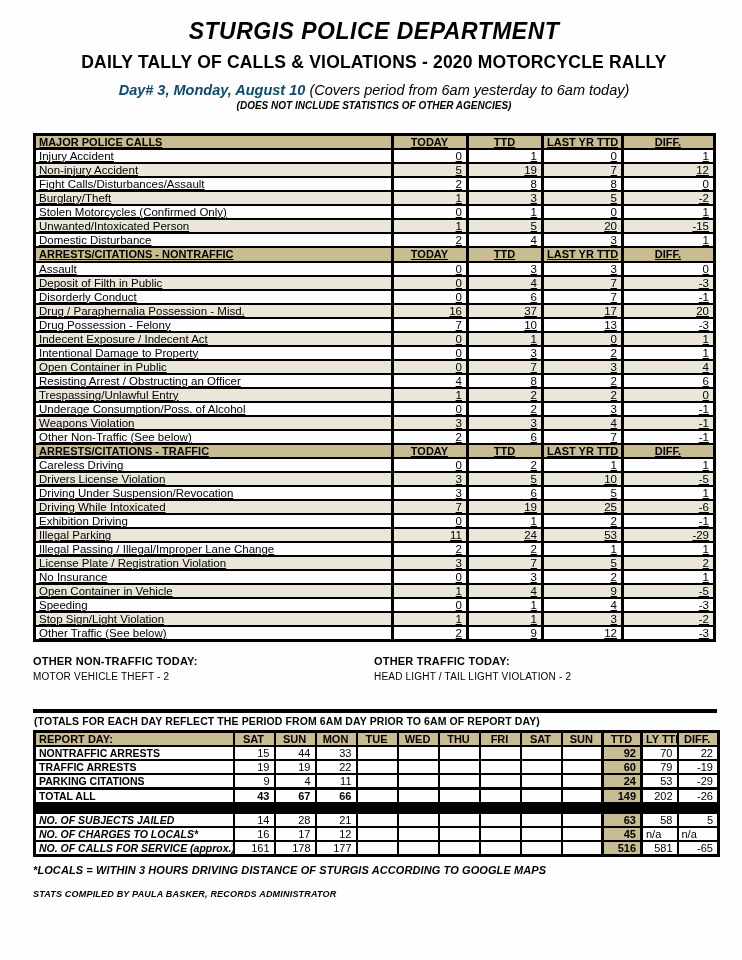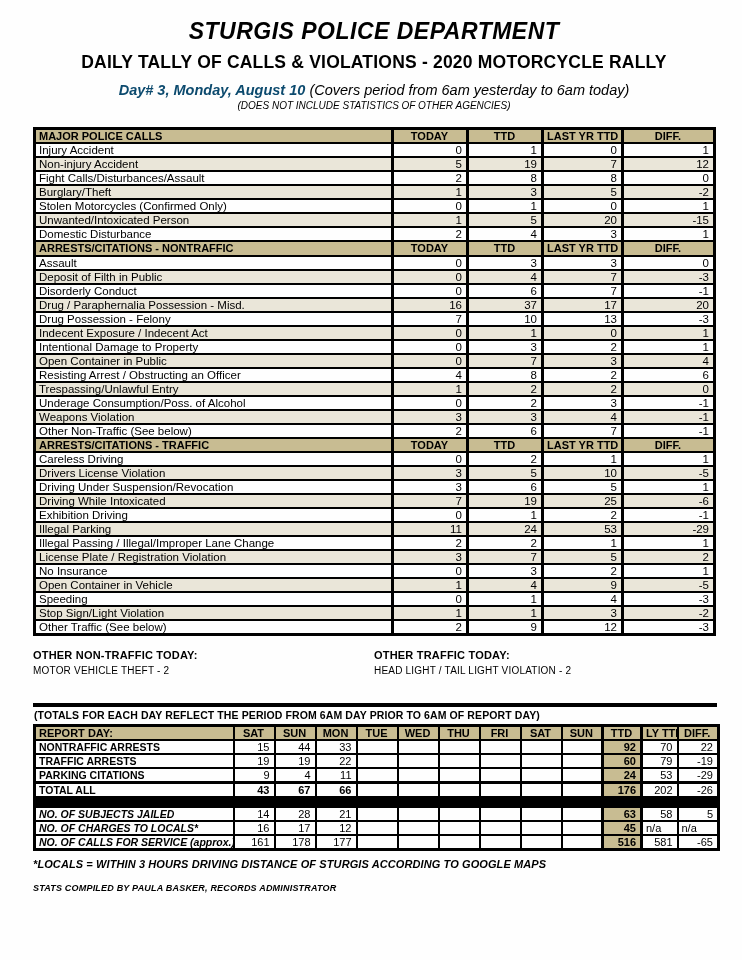--- a/index.html
+++ b/index.html
@@ -7,24 +7,24 @@
   .page {
     width:742px; height:960px; background:#fefefe; position:relative;
     font-family:"Liberation Sans", sans-serif; color:#000;
     padding:18px 27px 0 33px; overflow:hidden;
   }
   .title { text-align:center; font-size:23px; font-weight:bold; font-style:italic; letter-spacing:.5px; }
   .subtitle { text-align:center; font-size:17.5px; font-weight:bold; margin-top:7px; letter-spacing:.2px; }
   .dayline { text-align:center; margin-top:9px; font-size:14.5px; }
   .dayline .red { color:#0c4a6e; font-weight:bold; font-style:italic; }
   .dayline .period { font-style:italic; margin-left:0; }
-  .agency { text-align:center; font-size:10px; font-weight:normal; font-style:italic; margin-top:2px; }
+  .agency { text-align:center; font-size:10px; font-weight:bold; font-style:italic; margin-top:2px; }
 
   table { border-collapse:collapse; table-layout:fixed; }
-  .main-table { width:680px; border:3px solid #000; margin-top:16px; }
+  .main-table { width:680px; border:3px solid #000; margin-top:22px;text-decoration:underline; }
   .main-table th, .main-table td {
     border:2px solid #000; height:13.5px; font-size:11.5px;
     padding:0 4px 0 3px; overflow:hidden; white-space:nowrap; vertical-align:middle;
   }
   .main-table th { background:#c8bc92; font-size:11px; height:14.5px; text-align:left; font-weight:bold; }
   .main-table th.num-h { text-align:center; border-left-width:3px; }
   .main-table td.num { text-align:right; border-left-width:3px; }
   .main-table tr.stripe td { background:#eae6d9; }
 
   .others { display:flex; margin-top:13px; }
@@ -424,21 +424,21 @@
             <td class="lab">TOTAL ALL</td>
             <td class="val day">43</td>
             <td class="val day">67</td>
             <td class="val day">66</td>
             <td class="val day"></td>
             <td class="val day"></td>
             <td class="val day"></td>
             <td class="val day"></td>
             <td class="val day"></td>
             <td class="val day"></td>
-            <td class="val col-ttd">176</td>
+            <td class="val col-ttd">149</td>
             <td class="val ly">202</td>
             <td class="val diff">-26</td>
           </tr>
           <tr class="bar-row">
             <td colspan="13"></td>
           </tr>
           <tr>
             <td class="lab ital">NO. OF SUBJECTS JAILED</td>
             <td class="val day">14</td>
             <td class="val day">28</td>

